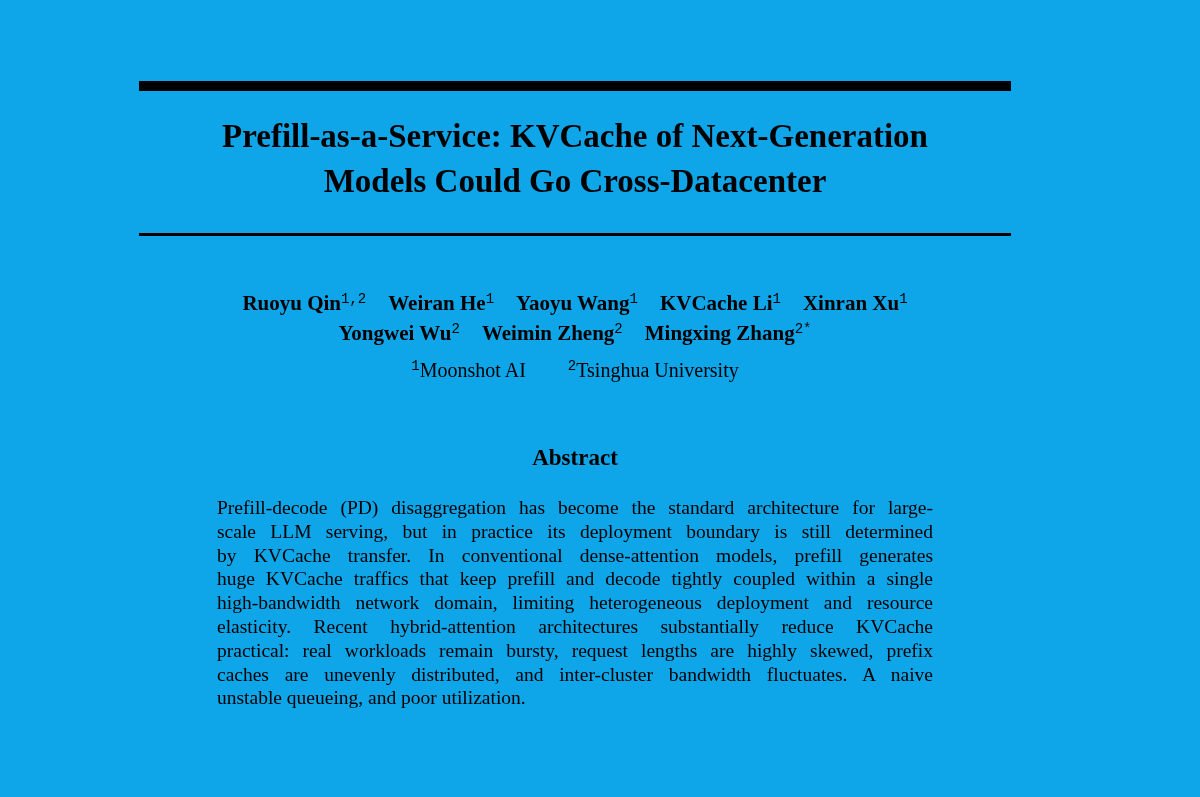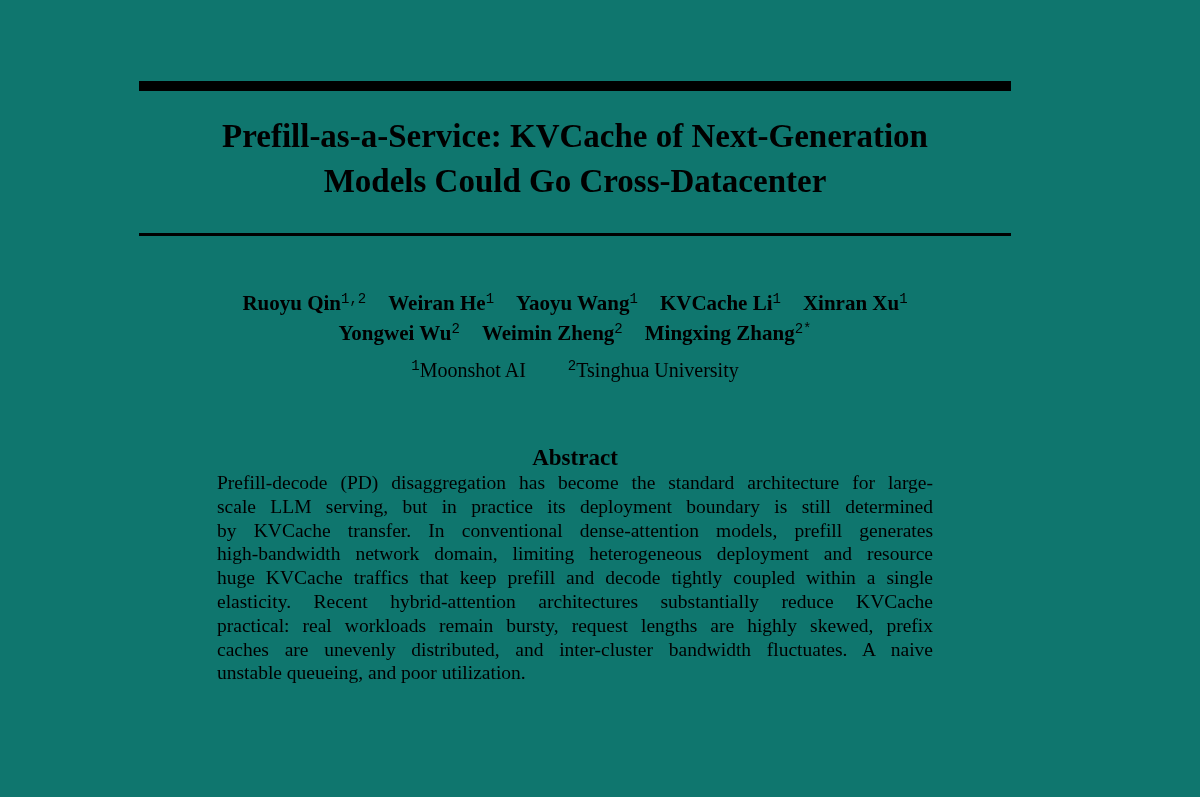--- a/index.html
+++ b/index.html
@@ -4,21 +4,21 @@
 <style>
   html, body {
     margin: 0;
     padding: 0;
     background: #ffffff;
   }
   .page {
     position: relative;
     width: 1200px;
     height: 797px;
-    background: #0f766e;
+    background: #0ea5e9;
     color: #000000;
     font-family: "Liberation Serif", "DejaVu Serif", serif;
     overflow: hidden;
   }
   .rule-thick {
     position: absolute;
     left: 139px;
     top: 81px;
     width: 872px;
     height: 10px;
@@ -87,21 +87,21 @@
     top: 443px;
     width: 872px;
     text-align: center;
     font-size: 23px;
     font-weight: bold;
     line-height: 30px;
   }
   .abstract-body {
     position: absolute;
     left: 217px;
-    top: 471px;
+    top: 496px;
     width: 716px;
     font-size: 19.5px;
     line-height: 23.8px;
   }
   .abs-line {
     text-align: justify;
     text-align-last: justify;
     white-space: normal;
     height: 23.8px;
     overflow: visible;
@@ -130,21 +130,21 @@
   </div>
 
   <div class="affiliations"><span class="affiliation"><span class="sup">1</span><span>Moonshot AI</span></span><span class="affiliation"><span class="sup">2</span><span>Tsinghua University</span></span></div>
 
   <div class="abstract-heading">Abstract</div>
 
   <div class="abstract-body">
       <div class="abs-line">Prefill-decode (PD) disaggregation has become the standard architecture for large-</div>
       <div class="abs-line">scale LLM serving, but in practice its deployment boundary is still determined</div>
       <div class="abs-line">by KVCache transfer. In conventional dense-attention models, prefill generates</div>
+      <div class="abs-line">huge KVCache traffics that keep prefill and decode tightly coupled within a single</div>
       <div class="abs-line">high-bandwidth network domain, limiting heterogeneous deployment and resource</div>
-      <div class="abs-line">huge KVCache traffics that keep prefill and decode tightly coupled within a single</div>
       <div class="abs-line">elasticity. Recent hybrid-attention architectures substantially reduce KVCache</div>
       <div class="abs-line">practical: real workloads remain bursty, request lengths are highly skewed, prefix</div>
       <div class="abs-line">caches are unevenly distributed, and inter-cluster bandwidth fluctuates. A naive</div>
       <div class="abs-line last">unstable queueing, and poor utilization.</div>
     </div>
 
 </div>
 
 </body></html>

